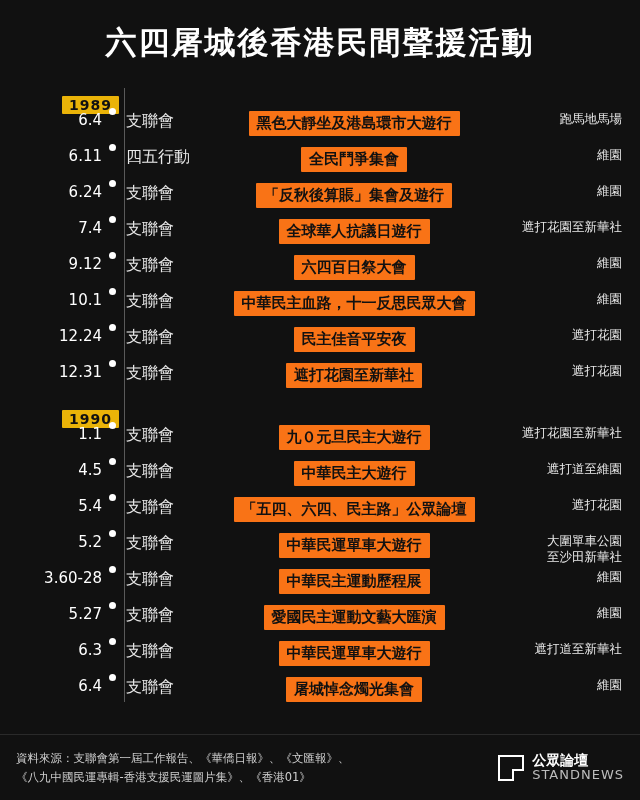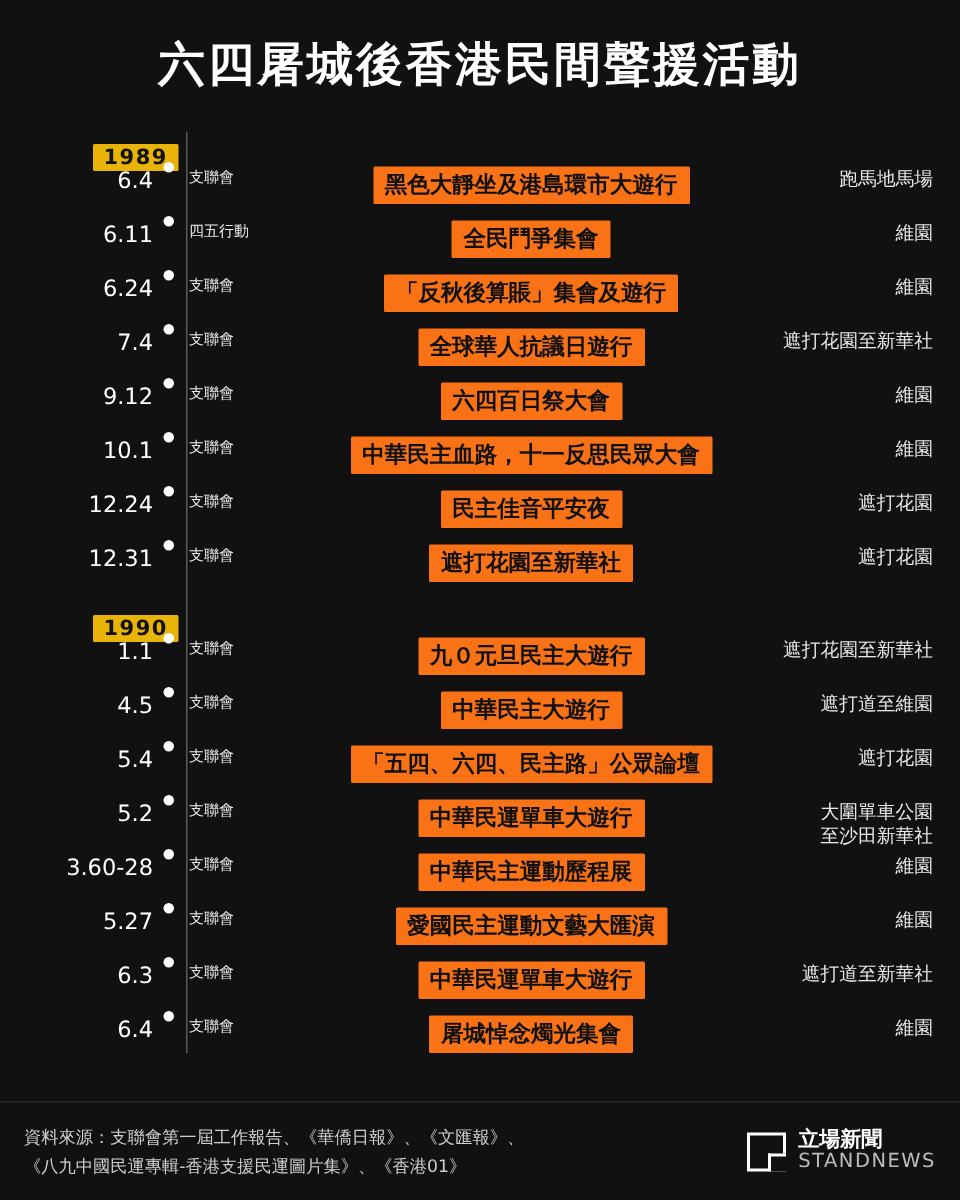--- a/index.html
+++ b/index.html
@@ -86,21 +86,21 @@
     left: -3px;
     top: -3px;
     width: 7px;
     height: 7px;
     background: #ffffff;
     border-radius: 50%;
   }
   .org {
     width: 78px;
     padding-left: 12px;
-    font-size: 10px;
+    font-size: 16px;
     color: #e8e8e8;
     flex: 0 0 auto;
     box-sizing: border-box;
   }
   .event-wrap {
     flex: 1 1 auto;
     text-align: center;
     padding: 0 4px;
     box-sizing: border-box;
   }
@@ -311,19 +311,19 @@
     </div>
 
   <div class="footer">
     <div class="source">
       <div>資料來源：支聯會第一屆工作報告、《華僑日報》、《文匯報》、</div>
       <div>《八九中國民運專輯-香港支援民運圖片集》、《香港01》</div>
     </div>
     <div class="brand">
       <div class="brand-mark"></div>
       <div class="brand-text">
-        <div class="brand-cn">立場新聞</div>
+        <div class="brand-cn">公眾論壇</div>
         <div class="brand-en">STANDNEWS</div>
       </div>
     </div>
   </div>
 
 </div>
 
 </body></html>

